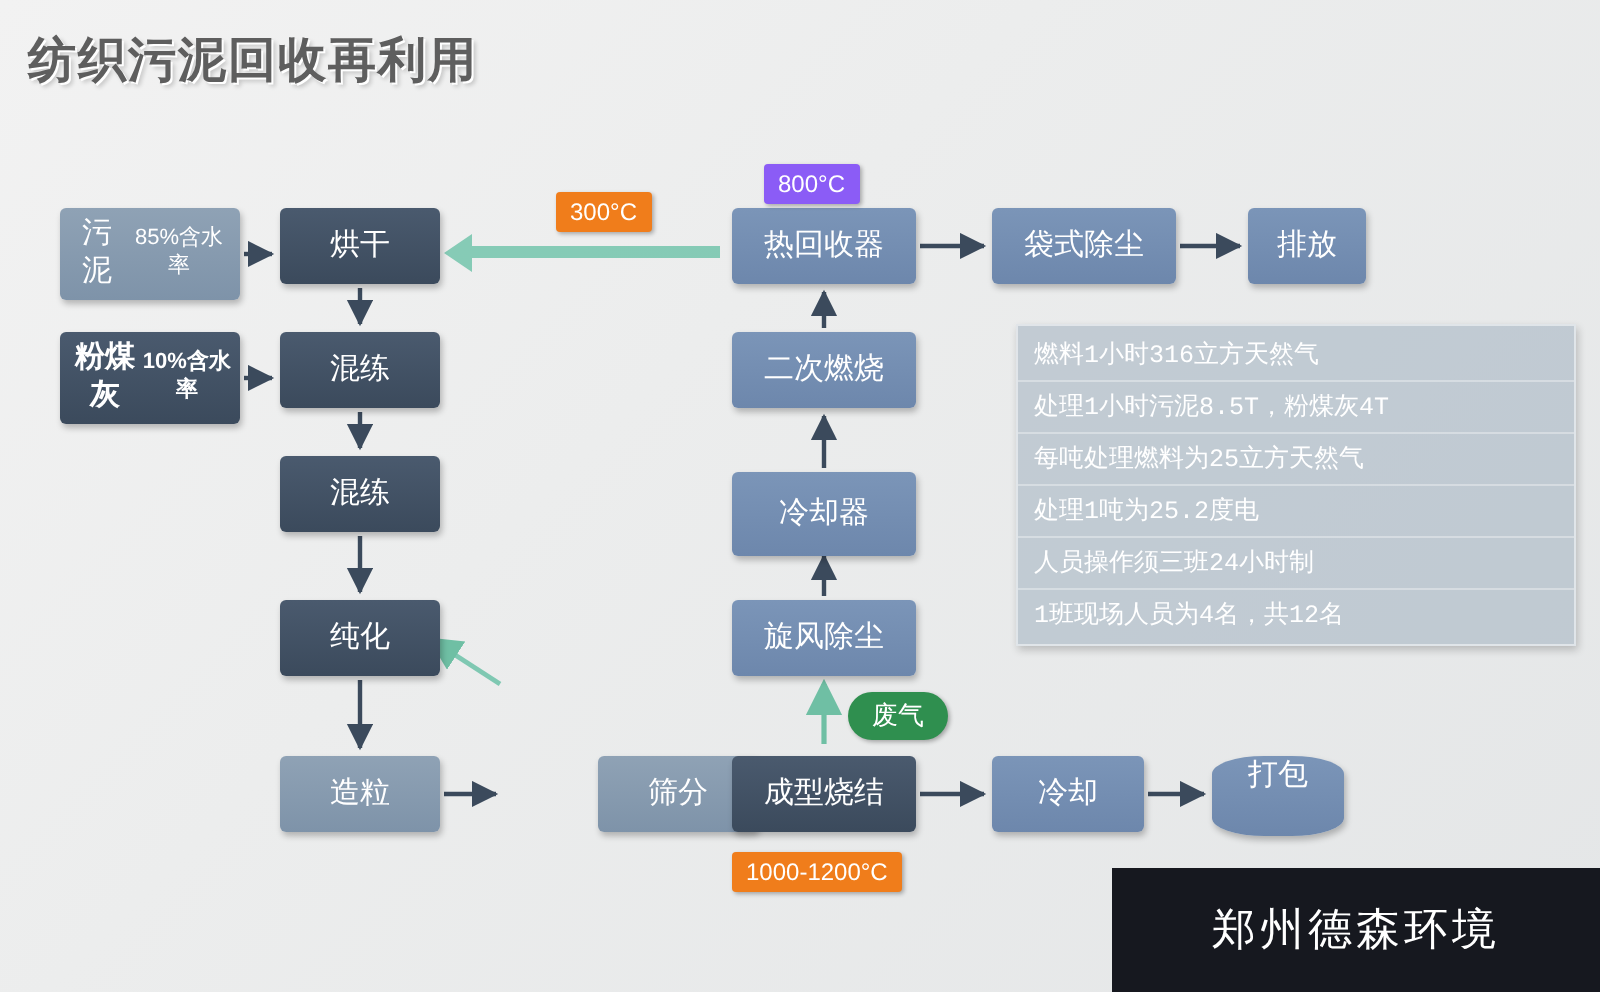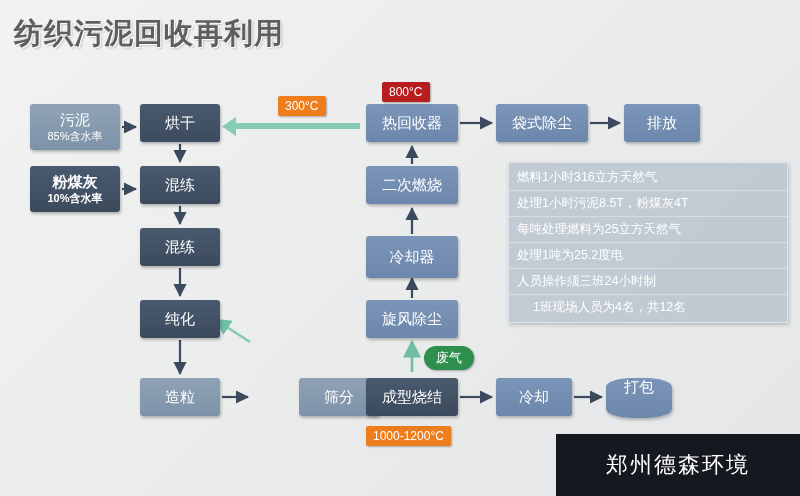--- a/index.html
+++ b/index.html
@@ -6,21 +6,21 @@
   body {
     width:800px; height:496px; overflow:hidden;
     font-family:"Liberation Sans", sans-serif;
     background:linear-gradient(135deg,#f2f2f2 0%,#eceded 40%,#e4e6e7 100%);
     position:relative;
   }
   #stage { position:absolute; left:0; top:0; width:800px; height:496px; }
 
   .title {
     position:absolute; left:14px; top:14px;
-    font-size:29px; font-weight:bold; letter-spacing:1px;
+    font-size:24px; font-weight:bold; letter-spacing:1px;
     color:#5e5e5e;
     text-shadow:1px 1px 0 #ffffff, 2px 2px 2px rgba(0,0,0,0.18);
   }
 
   .node {
     position:absolute;
     display:flex; align-items:center; justify-content:center;
     text-align:center;
     color:#ffffff;
     font-size:15px;
@@ -28,58 +28,59 @@
     box-shadow:1px 2px 3px rgba(0,0,0,0.25);
     line-height:1.25;
     padding:2px 4px;
     box-sizing:border-box;
   }
   .dark  { background:linear-gradient(#4a5a6e,#3b4a5c); }
   .blue  { background:linear-gradient(#7b95b8,#6d87ac); }
   .slate { background:linear-gradient(#8fa2b5,#7e93a9); }
   .node .sub { font-size:11px; display:block; }
 
-  .node.two-line { flex-direction:column; }
+  .node.two-line { flex-direction:row; }
 
   .badge {
     position:absolute;
     background:#f07d1b;
     color:#ffffff;
     font-size:12px;
     border-radius:2px;
     padding:3px 7px;
     box-shadow:1px 1px 2px rgba(0,0,0,0.3);
     white-space:nowrap;
   }
-  .badge.dark-o { background:#b91c1c; }
+  .badge.dark-o { background:#8b5cf6; }
 
   .gaspill {
     position:absolute;
     background:#2f8f4f;
     color:#fff; font-size:13px;
     border-radius:12px;
     padding:3px 12px;
     box-shadow:1px 1px 2px rgba(0,0,0,0.3);
   }
 
   .notes {
     position:absolute;
     left:508px; top:162px; width:278px;
     background:rgba(160,176,192,0.55);
     border:1px solid rgba(255,255,255,0.5);
     box-shadow:1px 2px 4px rgba(0,0,0,0.2);
     padding:2px 0;
+    font-family:Liberation Mono, monospace;
   }
   .notes .row {
     font-size:12.5px; color:#ffffff;
     padding:4px 8px;
     border-bottom:1px solid rgba(255,255,255,0.35);
     white-space:nowrap;
   }
-  .notes .row:last-child { border-bottom:none;margin-left:16px; }
+  .notes .row:last-child { border-bottom:none; }
 
   .logo {
     position:absolute; right:0; bottom:0;
     width:244px; height:62px;
     background:#16181f;
     display:flex; align-items:center; justify-content:center;
   }
   .logo span { color:#ffffff; font-size:22px; letter-spacing:2px; }
 
   .cyl {
@@ -194,21 +195,21 @@
   </div>
   <div class="node blue" style="left:366px;top:166px;width:92px;height:38px;">
     <span>二次燃烧</span>
   </div>
   <div class="node blue" style="left:366px;top:104px;width:92px;height:38px;">
     <span>热回收器</span>
   </div>
   <div class="node blue" style="left:496px;top:104px;width:92px;height:38px;">
     <span>袋式除尘</span>
   </div>
-  <div class="node blue" style="left:624px;top:104px;width:76px;height:38px;">
+  <div class="node blue" style="left:624px;top:104px;width:59px;height:38px;">
     <span>排放</span>
   </div>
 
   <div class="cyl" style="left:606px;top:378px;width:66px;height:40px;">
     <span>打包</span>
   </div>
 
   <div class="badge" style="left:278px;top:96px;">
     <span>300°C</span>
   </div>

